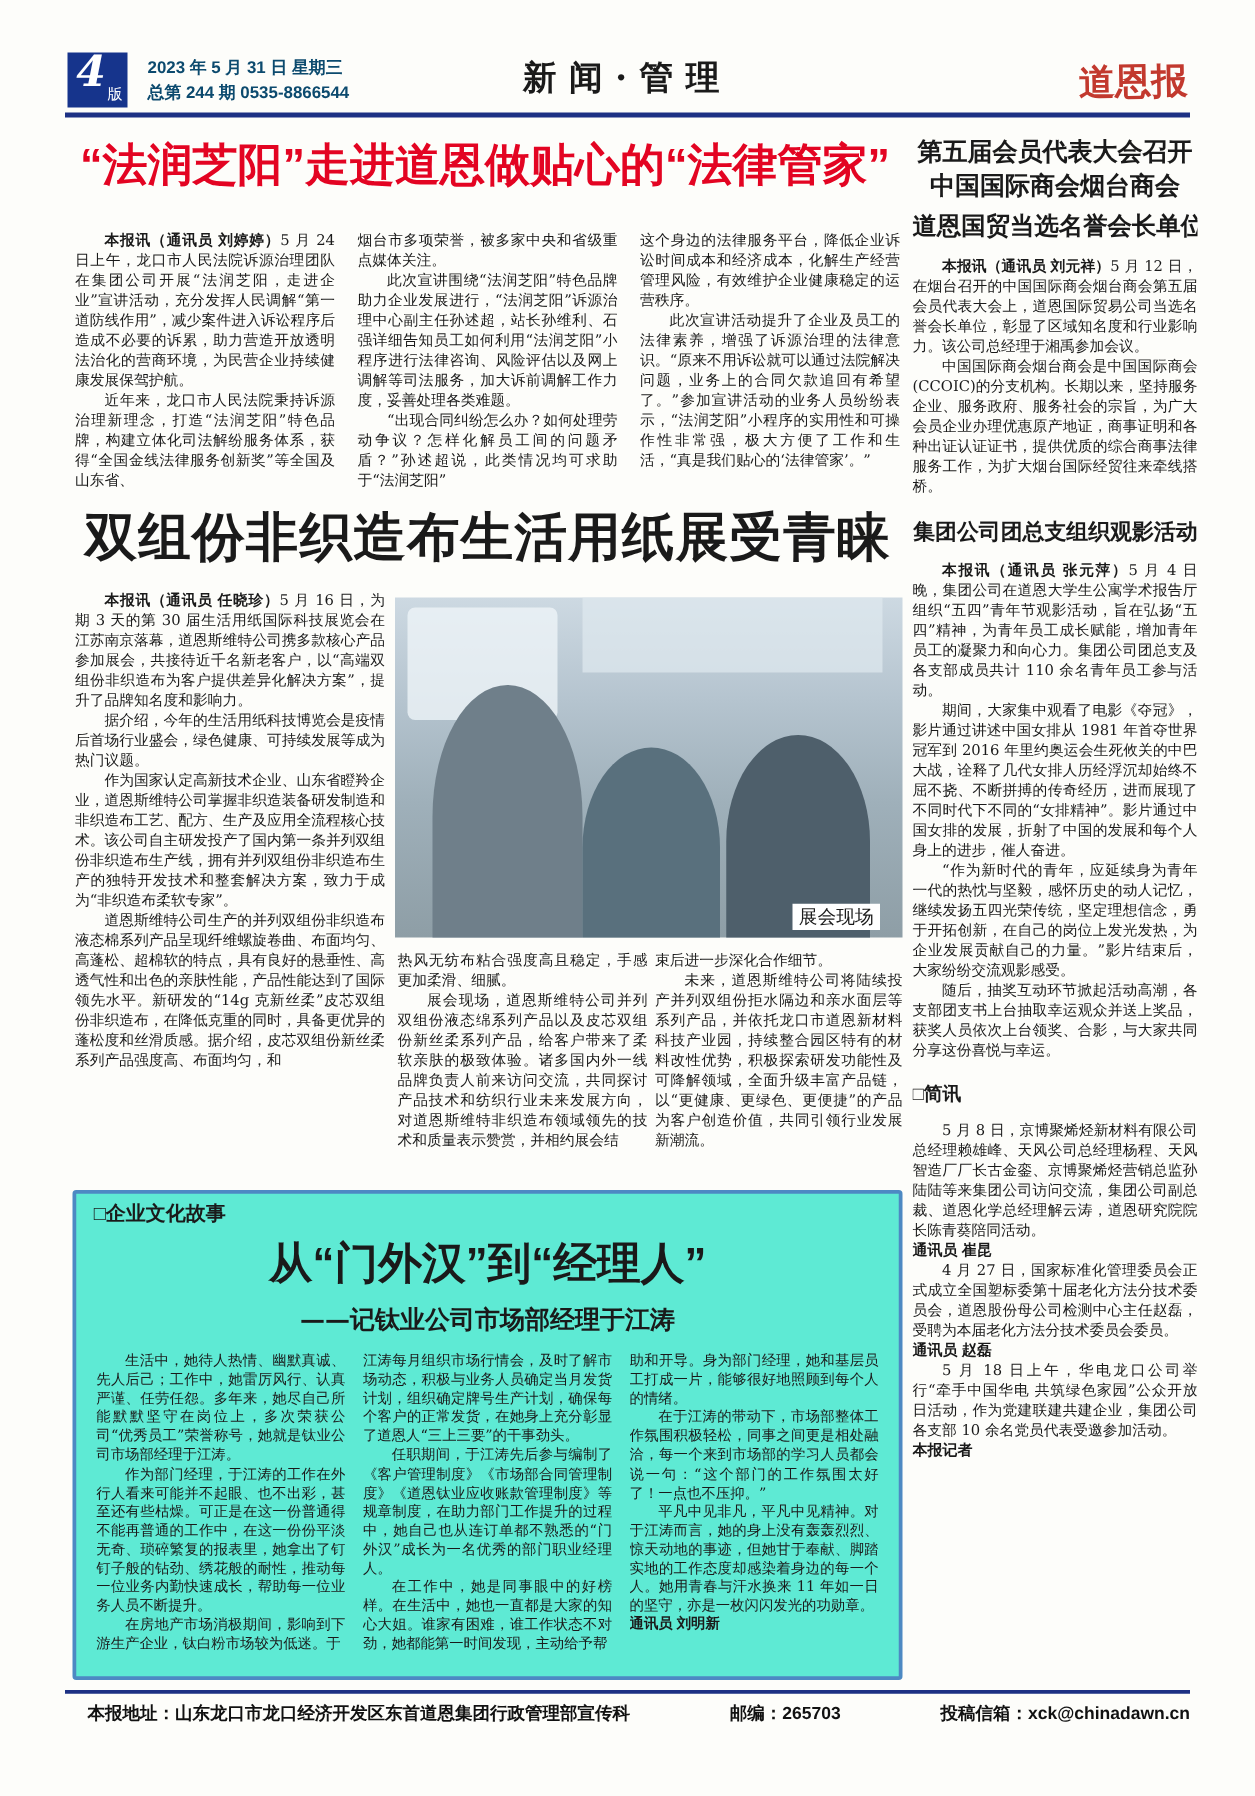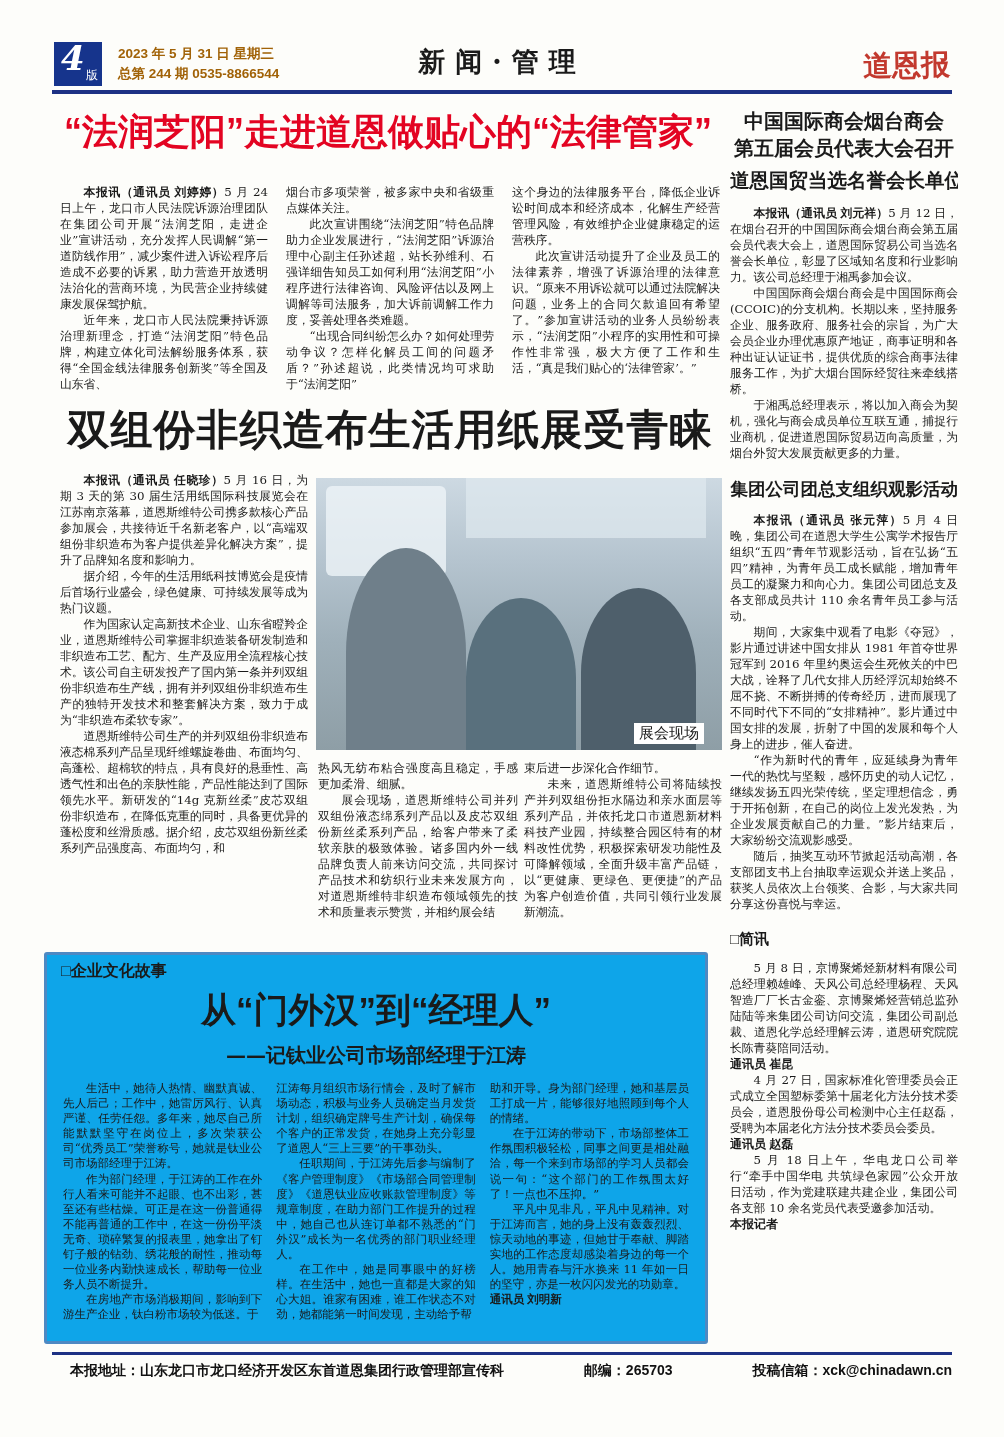--- a/index.html
+++ b/index.html
@@ -5,21 +5,21 @@
   html,body{margin:0;padding:0;background:#e8e8e4;}
   .page{position:relative;width:1004px;height:1437px;margin:0 auto;background:#fdfdfa;
         overflow:hidden;font-family:"DejaVu Serif",serif;color:#1a1a1a;}
   
   .hdr{position:absolute;left:52px;right:52px;top:38px;height:50px;}
   .edition-box{position:absolute;left:2px;top:4px;width:48px;height:44px;background:#16348c;color:#fff;}
   .edition-num{position:absolute;left:7px;top:-4px;font-size:34px;font-style:italic;font-weight:bold;
                font-family:"DejaVu Serif",serif;}
   .edition-ban{position:absolute;right:4px;bottom:2px;font-size:12px;font-family:"Liberation Sans",sans-serif;}
   .dates{position:absolute;left:66px;top:6px;font-family:"Liberation Sans",sans-serif;
-         font-size:13.5px;font-weight:600;line-height:1.5;color:#a16207;}
+         font-size:13.5px;font-weight:600;line-height:1.5;color:#0c4a6e;}
   .section-title{position:absolute;left:0;right:0;top:6px;text-align:center;font-size:27px;
          font-weight:900;letter-spacing:10px;font-family:"DejaVu Serif",serif;}
   .masthead{position:absolute;right:2px;top:8px;font-size:29px;font-weight:900;color:#c2392e;
          font-family:"DejaVu Serif",serif;transform:rotate(-1deg);}
   .hdr-rule{position:absolute;left:52px;right:52px;top:90px;height:4px;background:#1d3184;}
   
   .bodytext p{margin:0;text-indent:2em;text-align:justify;}
   .bodytext p.cont{text-indent:0;}
   .bodytext{font-size:11.8px;line-height:16px;}
   .lead{font-weight:bold;font-family:"Liberation Sans",sans-serif;}
@@ -39,22 +39,22 @@
          background:linear-gradient(180deg,#cdd9e2 0%,#b5c4cf 30%,#9fb0ba 60%,#8e9ea6 100%);}
   .photo .sign{position:absolute;left:10px;top:8px;width:120px;height:90px;background:#eef4f8;
          border-radius:6px;opacity:.8;}
   .photo .sign2{position:absolute;left:150px;top:0;width:240px;height:60px;background:#dfe9f0;opacity:.7;}
   .person{position:absolute;border-radius:50% 50% 8px 8px;}
   .caption{position:absolute;right:18px;bottom:6px;background:#fff;padding:1px 5px;font-size:15px;
          font-family:"Liberation Sans",sans-serif;}
   .a2c2{position:absolute;left:260px;top:292px;width:200px;height:190px;overflow:hidden;}
   .a2c3{position:absolute;left:466px;top:292px;width:198px;height:190px;overflow:hidden;}
   
-  .box{position:absolute;left:44px;top:952px;width:664px;height:392px;border:3px solid #4d89c3;
-       border-radius:3px;background:#0ea5e9;box-sizing:border-box;}
+  .box{position:absolute;left:58px;top:952px;width:664px;height:392px;border:3px solid #4d89c3;
+       border-radius:3px;background:#5eead4;box-sizing:border-box;}
   .box-label{position:absolute;left:14px;top:6px;font-size:16px;font-weight:bold;
        font-family:"Liberation Sans",sans-serif;}
   .box-headline{margin-top:32px;text-align:center;font-size:35px;font-weight:900;
        font-family:"Liberation Sans",sans-serif;}
   .box-sub{margin-top:8px;text-align:center;font-size:20px;font-weight:600;}
   .box-cols{position:absolute;left:16px;right:16px;top:126px;bottom:8px;display:flex;gap:14px;
        overflow:hidden;font-size:11.5px;line-height:15.1px;}
   .box-cols .col{flex:1;overflow:hidden;}
   
   .rail{position:absolute;left:730px;top:108px;width:228px;height:1250px;overflow:hidden;}
@@ -152,27 +152,26 @@
       <div class="col">
         <p class="cont">助和开导。身为部门经理，她和基层员工打成一片，能够很好地照顾到每个人的情绪。</p>
         <p>在于江涛的带动下，市场部整体工作氛围积极轻松，同事之间更是相处融洽，每一个来到市场部的学习人员都会说一句：“这个部门的工作氛围太好了！一点也不压抑。”</p>
         <p>平凡中见非凡，平凡中见精神。对于江涛而言，她的身上没有轰轰烈烈、惊天动地的事迹，但她甘于奉献、脚踏实地的工作态度却感染着身边的每一个人。她用青春与汗水换来 11 年如一日的坚守，亦是一枚闪闪发光的功勋章。</p>
         <p class="byline">通讯员 刘明新</p>
       </div>
     </div>
   </div>
 
   <div class="rail">
+    <div class="kicker">第五届会员代表大会召开</div>
     <div class="kicker">中国国际商会烟台商会</div>
-    <div class="kicker">第五届会员代表大会召开</div>
     <div class="rail-h1">道恩国贸当选名誉会长单位</div>
     <div class="bodytext">
       <p><span class="lead">本报讯（通讯员 刘元祥）</span><span>5 月 12 日，在烟台召开的中国国际商会烟台商会第五届会员代表大会上，道恩国际贸易公司当选名誉会长单位，彰显了区域知名度和行业影响力。该公司总经理于湘禹参加会议。</span></p>
       <p>中国国际商会烟台商会是中国国际商会(CCOIC)的分支机构。长期以来，坚持服务企业、服务政府、服务社会的宗旨，为广大会员企业办理优惠原产地证，商事证明和各种出证认证证书，提供优质的综合商事法律服务工作，为扩大烟台国际经贸往来牵线搭桥。</p>
-      <p>于湘禹总经理表示，将以加入商会为契机，强化与商会成员单位互联互通，捕捉行业商机，促进道恩国际贸易迈向高质量，为烟台外贸大发展贡献更多的力量。</p>
     </div>
     <div class="rail-h2">集团公司团总支组织观影活动</div>
     <div class="bodytext">
       <p><span class="lead">本报讯（通讯员 张元萍）</span><span>5 月 4 日晚，集团公司在道恩大学生公寓学术报告厅组织“五四”青年节观影活动，旨在弘扬“五四”精神，为青年员工成长赋能，增加青年员工的凝聚力和向心力。集团公司团总支及各支部成员共计 110 余名青年员工参与活动。</span></p>
       <p>期间，大家集中观看了电影《夺冠》，影片通过讲述中国女排从 1981 年首夺世界冠军到 2016 年里约奥运会生死攸关的中巴大战，诠释了几代女排人历经浮沉却始终不屈不挠、不断拼搏的传奇经历，进而展现了不同时代下不同的“女排精神”。影片通过中国女排的发展，折射了中国的发展和每个人身上的进步，催人奋进。</p>
       <p>“作为新时代的青年，应延续身为青年一代的热忱与坚毅，感怀历史的动人记忆，继续发扬五四光荣传统，坚定理想信念，勇于开拓创新，在自己的岗位上发光发热，为企业发展贡献自己的力量。”影片结束后，大家纷纷交流观影感受。</p>
       <p>随后，抽奖互动环节掀起活动高潮，各支部团支书上台抽取幸运观众并送上奖品，获奖人员依次上台领奖、合影，与大家共同分享这份喜悦与幸运。</p>
     </div>
     <div class="briefs-label">□简讯</div>
     <div class="briefs bodytext">

